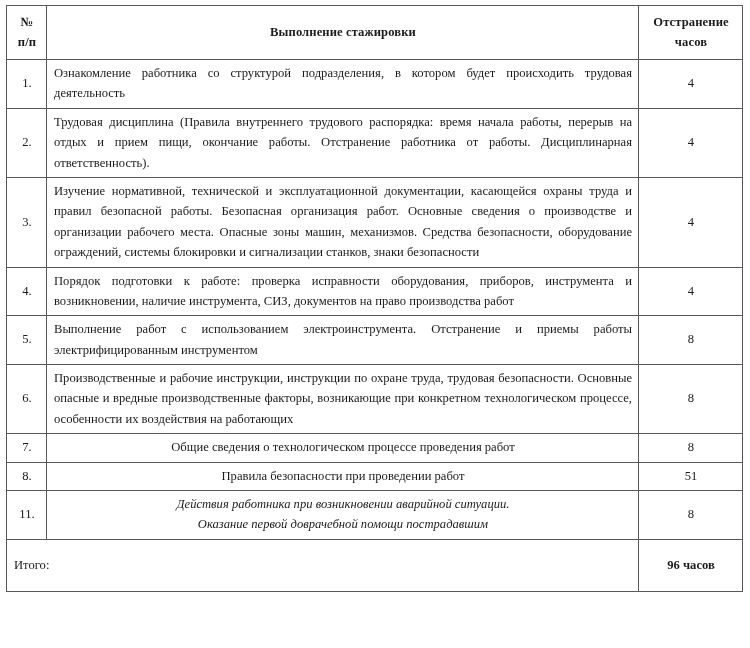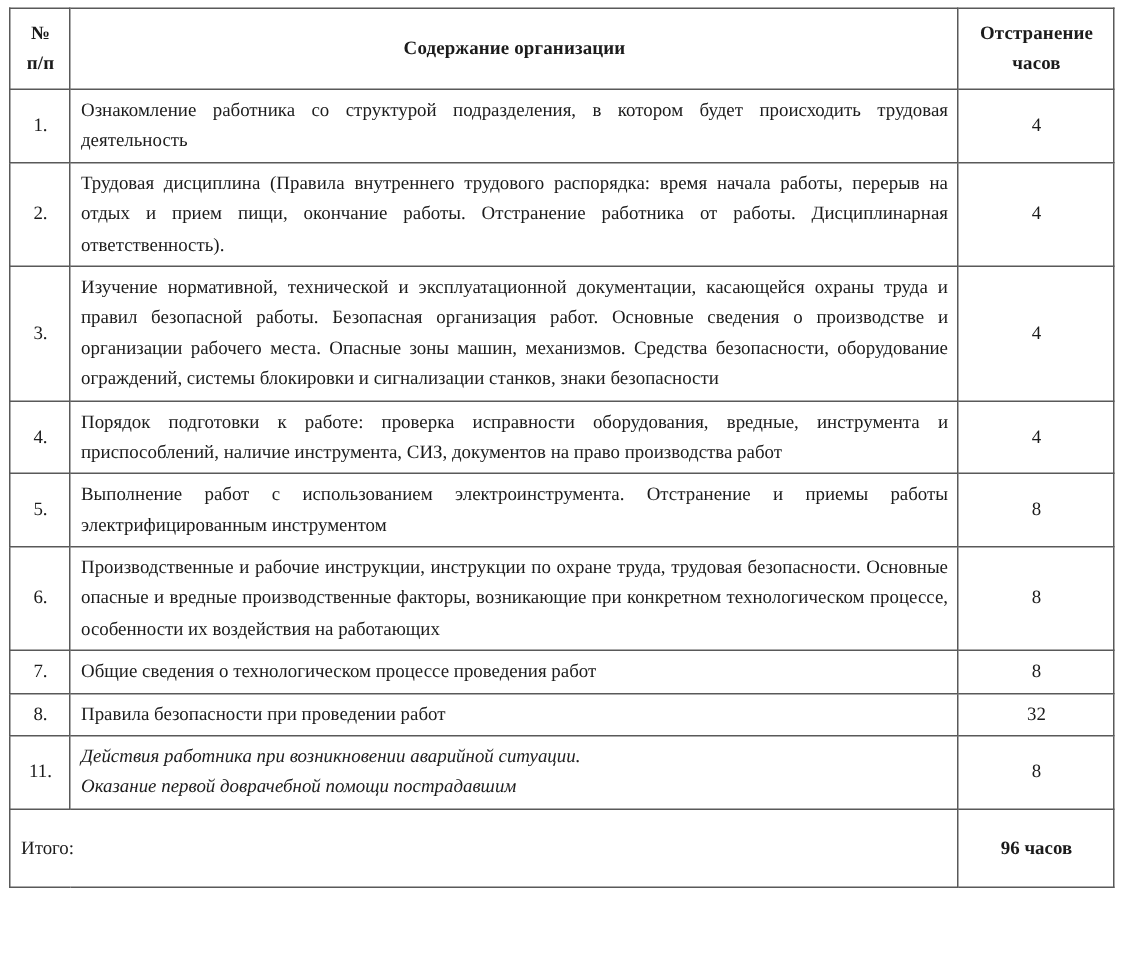--- a/index.html
+++ b/index.html
@@ -61,21 +61,21 @@
     padding-left: 2px;
     padding-right: 2px;
     font-size: 12.4px;
   }
   td.cell-body {
     text-align: justify;
     text-justify: inter-word;
     hyphens: none;
   }
   td.cell-body.nojustify {
-    text-align: left;
+    text-align: center;
   }
   td.cell-hours {
     text-align: center;
     vertical-align: middle;
     font-size: 12.4px;
   }
   td.cell-total-label {
     text-align: left;
     vertical-align: top;
     padding-top: 4px;
@@ -104,21 +104,21 @@
       <col class="c-num">
       <col class="c-body">
       <col class="c-hours">
     </colgroup>
     <thead>
       <tr class="r-head">
         <th class="th-num">
           <span>№</span><br>
           <span>п/п</span>
         </th>
-        <th>Содержание организации</th>
+        <th>Выполнение стажировки</th>
         <th>
           <span>Отстранение</span><br>
           <span>часов</span>
         </th>
       </tr>
     </thead>
     <tbody>
 
       <tr>
         <td class="cell-num">1.</td>
@@ -133,21 +133,21 @@
       </tr>
 
       <tr>
         <td class="cell-num">3.</td>
         <td class="cell-body">Изучение нормативной, технической и эксплуатационной документации, касающейся охраны труда и правил безопасной работы. Безопасная организация работ. Основные сведения о производстве и организации рабочего места. Опасные зоны машин, механизмов. Средства безопасности, оборудование ограждений, системы блокировки и сигнализации станков, знаки безопасности</td>
         <td class="cell-hours">4</td>
       </tr>
 
       <tr>
         <td class="cell-num">4.</td>
-        <td class="cell-body">Порядок подготовки к работе: проверка исправности оборудования, вредные, инструмента и приспособлений, наличие инструмента, СИЗ, документов на право производства работ</td>
+        <td class="cell-body">Порядок подготовки к работе: проверка исправности оборудования, приборов, инструмента и возникновении, наличие инструмента, СИЗ, документов на право производства работ</td>
         <td class="cell-hours">4</td>
       </tr>
 
       <tr>
         <td class="cell-num">5.</td>
         <td class="cell-body">Выполнение работ с использованием электроинструмента. Отстранение и приемы работы электрифицированным инструментом</td>
         <td class="cell-hours">8</td>
       </tr>
 
       <tr>
@@ -158,21 +158,21 @@
 
       <tr>
         <td class="cell-num">7.</td>
         <td class="cell-body nojustify">Общие сведения о технологическом процессе проведения работ</td>
         <td class="cell-hours">8</td>
       </tr>
 
       <tr>
         <td class="cell-num">8.</td>
         <td class="cell-body nojustify">Правила безопасности при проведении работ</td>
-        <td class="cell-hours">32</td>
+        <td class="cell-hours">51</td>
       </tr>
 
 
       <tr>
         <td class="cell-num">11.</td>
         <td class="cell-body nojustify" style="white-space: pre-line; font-style: italic;">Действия работника при возникновении аварийной ситуации.
  Оказание первой доврачебной помощи пострадавшим</td>
         <td class="cell-hours">8</td>
       </tr>
 

